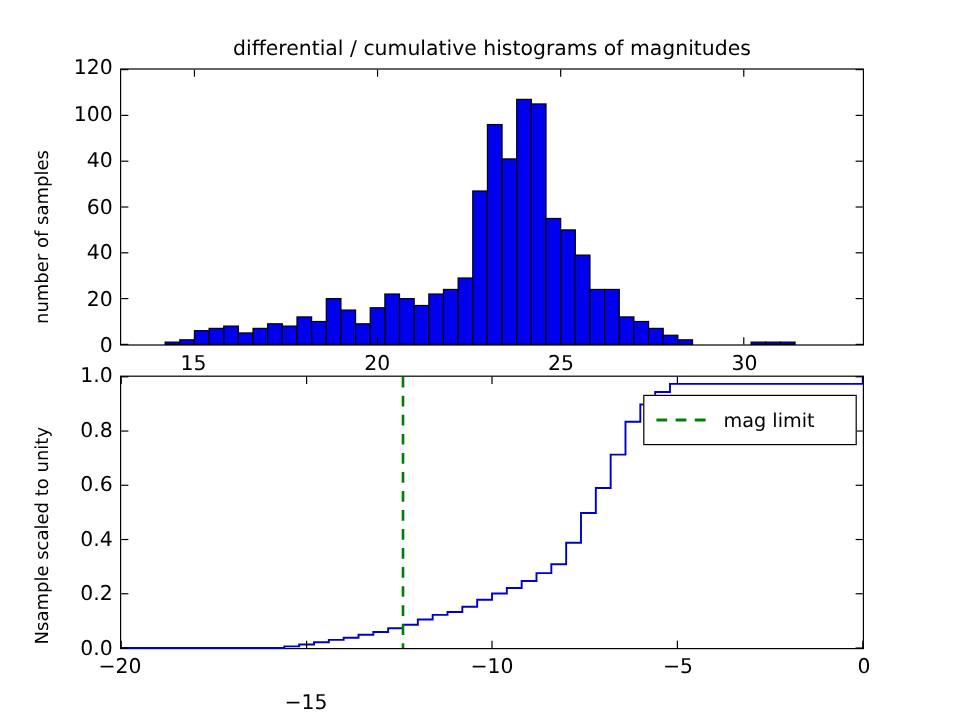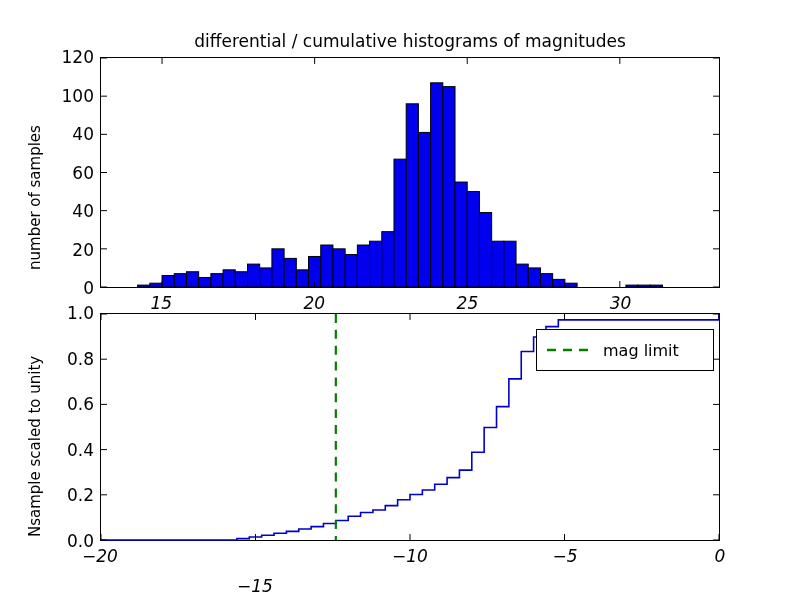--- a/index.html
+++ b/index.html
@@ -88,21 +88,20 @@
     font-size: 17px;
     color: #000000;
     white-space: nowrap;
   }
   .ytick-label {
     text-align: right;
     transform: translate(-100%, -50%);
   }
   .xtick-label {
     transform: translate(-50%, 0);
-    font-style: italic;
   }
   .legend-box {
     position: absolute;
     left: 536px;
     top: 329px;
     width: 178px;
     height: 42px;
     box-sizing: border-box;
     border: 1px solid #000000;
     background: #ffffff;

